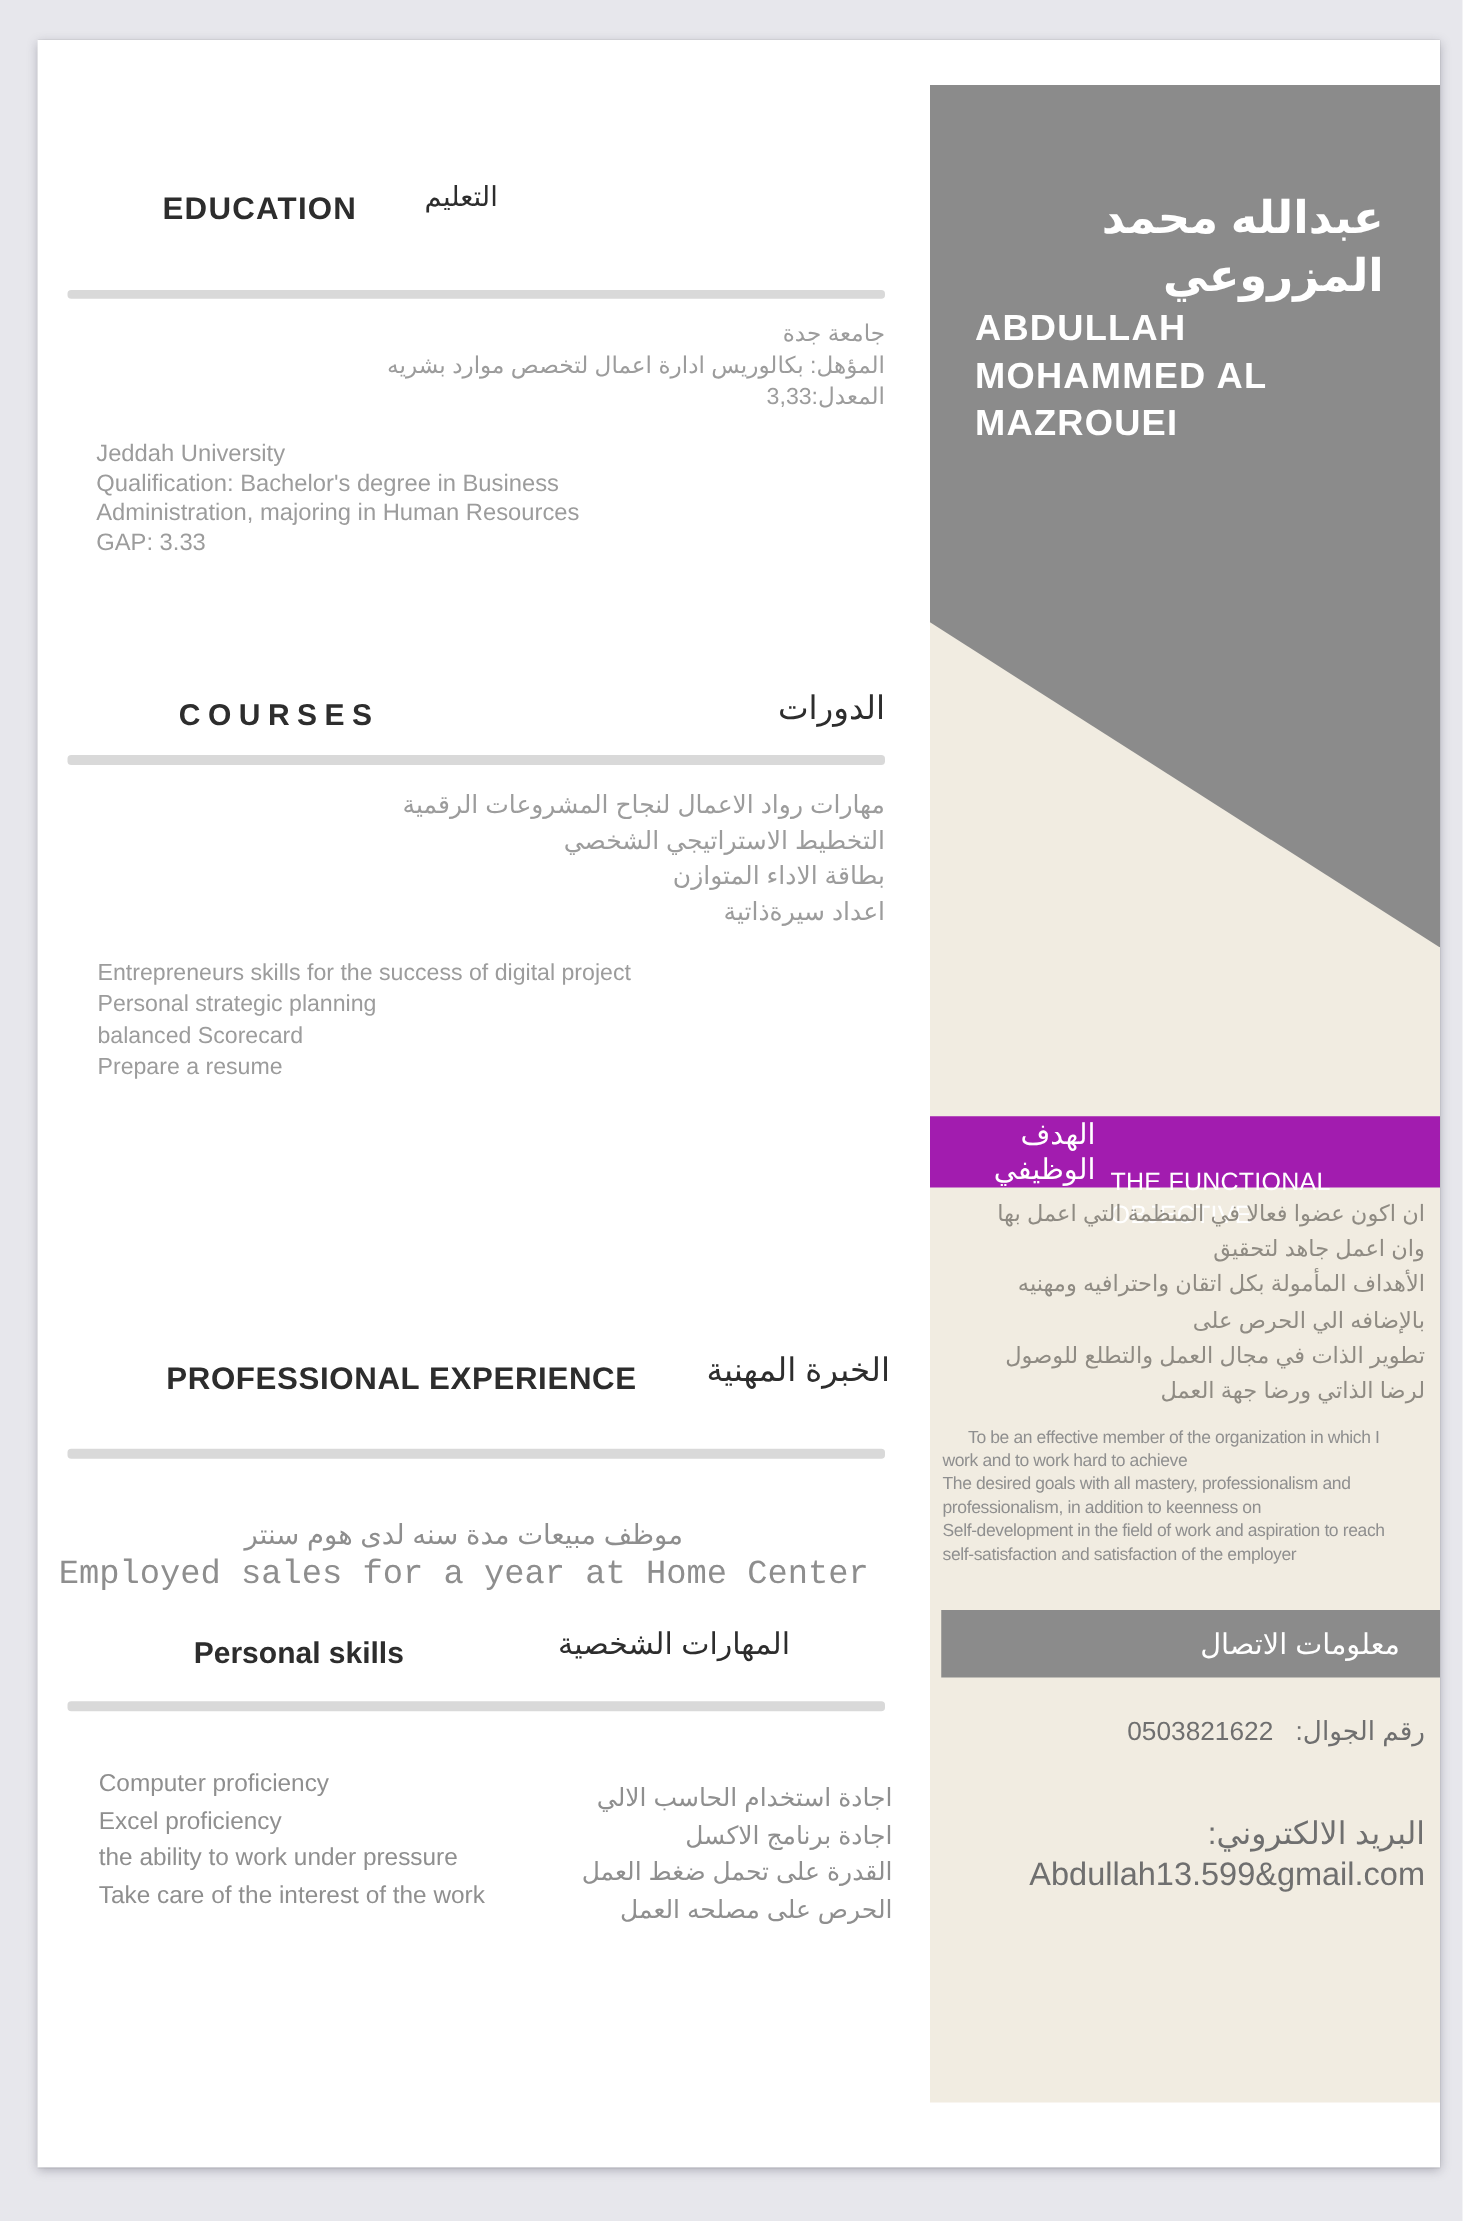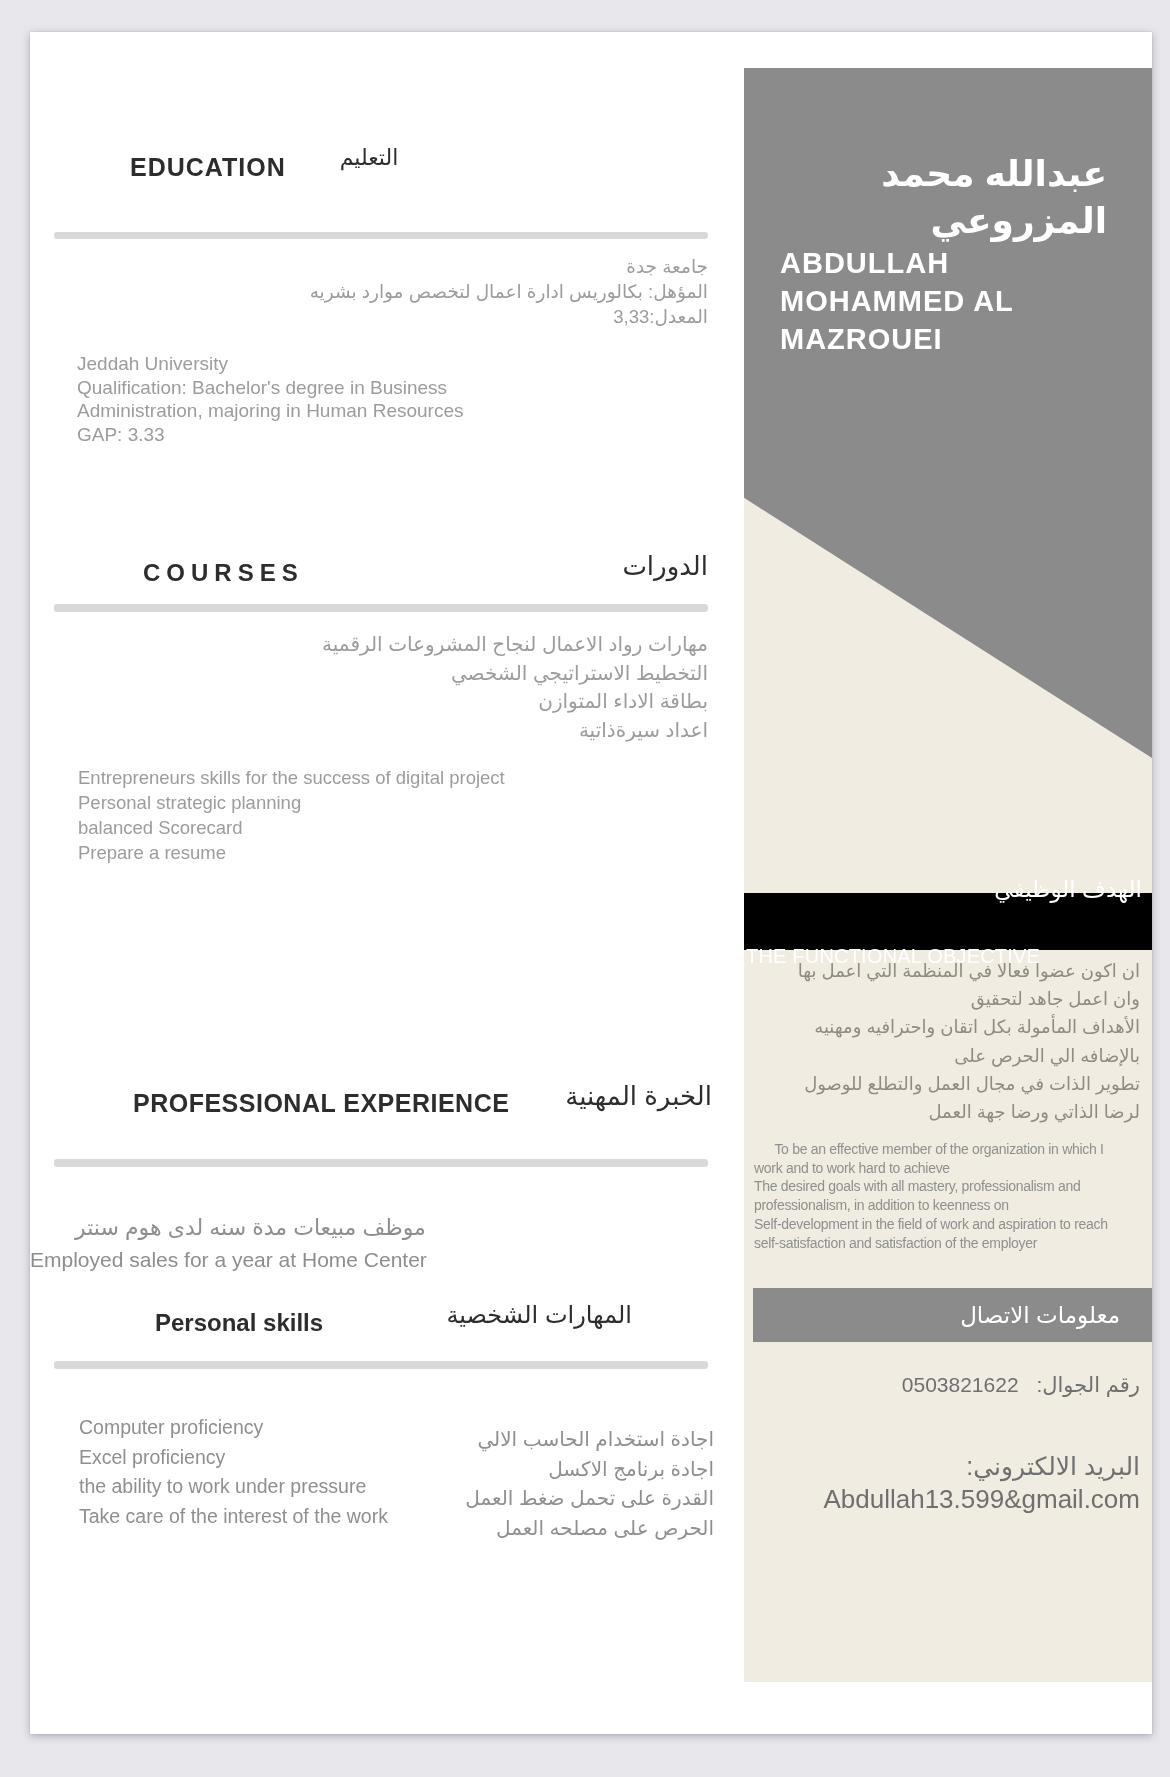--- a/index.html
+++ b/index.html
@@ -24,22 +24,22 @@
   }
   .name-ar{
     left:745px;top:118px;width:332px;text-align:right;direction:rtl;
     color:#ffffff;font-size:36px;font-weight:700;line-height:47px;
   }
   .name-en{
     left:750px;top:212px;width:340px;text-align:left;
     color:#ffffff;font-size:29px;font-weight:700;line-height:38px;letter-spacing:1px;
   }
   .obj-band{
-    left:714px;top:861px;width:408px;height:57px;background:#000000;
-    display:flex;flex-direction:column;justify-content:center;
+    left:714px;top:861px;width:408px;height:57px;background:#a21caf;
+    display:flex;justify-content:center;
   }
   .obj-band .ar{ text-align:right;direction:rtl;padding-right:10px;color:#fff;font-size:23px;line-height:28px;}
   .obj-band .en{ text-align:left;padding-left:2px;color:#fff;font-size:20px;line-height:26px;letter-spacing:.2px;margin-top:40px;}
   .obj-ar{
     left:718px;top:925px;width:392px;text-align:right;direction:rtl;
     color:#8f8b83;font-size:18px;line-height:28.2px;
   }
   .obj-en{
     left:724px;top:1108px;width:398px;text-align:left;
     color:#8f8f8f;font-size:14px;line-height:18.7px;letter-spacing:-0.3px;
@@ -76,22 +76,22 @@
 
   .crs-h-en{left:113px;top:527px;font-size:24px;letter-spacing:6px;}
   .crs-h-ar{left:0;top:519px;width:678px;text-align:right;font-size:26px;letter-spacing:9px;}
   .crs-div{left:24px;top:572px;width:654px;height:8px;}
   .crs-ar{left:0;top:598px;width:678px;text-align:right;direction:rtl;font-size:20px;line-height:28.5px;}
   .crs-en{left:48px;top:733px;font-size:18.5px;line-height:25px;}
 
   .exp-h-en{left:103px;top:1057px;font-size:25px;letter-spacing:.5px;}
   .exp-h-ar{left:0;top:1049px;width:682px;text-align:right;font-size:26px;}
   .exp-div{left:24px;top:1127px;width:654px;height:8px;}
-  .exp-ar{left:0;top:1180px;width:682px;text-align:left;direction:rtl;font-size:22px;line-height:32px;color:#8e8e8e;padding-left:45px;}
-  .exp-en{left:0;top:1212px;width:682px;text-align:left;font-size:21px;line-height:32px;color:#8e8e8e;}
+  .exp-ar{left:0;top:1180px;width:682px;text-align:center;direction:rtl;font-size:22px;line-height:32px;color:#8e8e8e;}
+  .exp-en{left:0;top:1212px;width:682px;text-align:center;font-size:27px;line-height:32px;color:#8e8e8e;font-family:Liberation Mono, monospace;}
 
   .skl-h-en{left:125px;top:1277px;font-size:24px;}
   .skl-h-ar{left:0;top:1269px;width:602px;text-align:right;font-size:24px;}
   .skl-div{left:24px;top:1329px;width:654px;height:8px;}
   .skl-ar{left:0;top:1377px;width:684px;text-align:right;direction:rtl;font-size:20px;line-height:29.5px;color:#8f8f8f;margin-top:16px;}
   .skl-en{left:49px;top:1381px;font-size:19.5px;line-height:29.5px;color:#8f8f8f;}
 </style>
 </head>
 <body>
 

